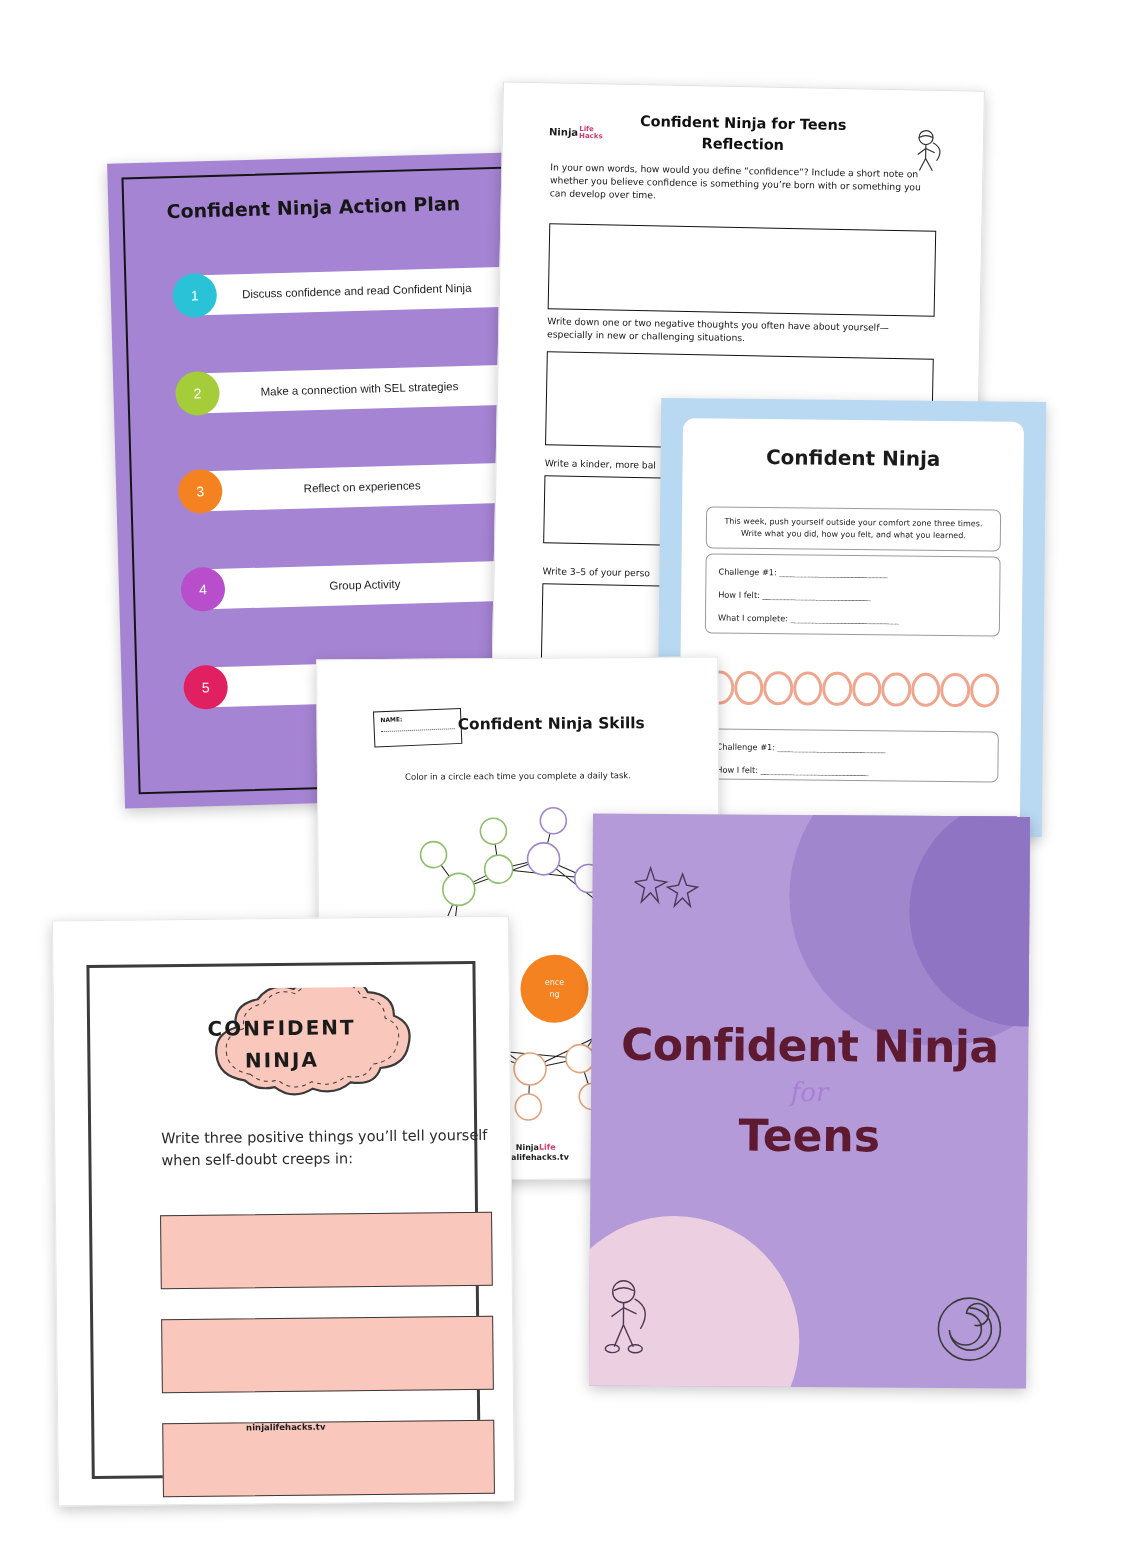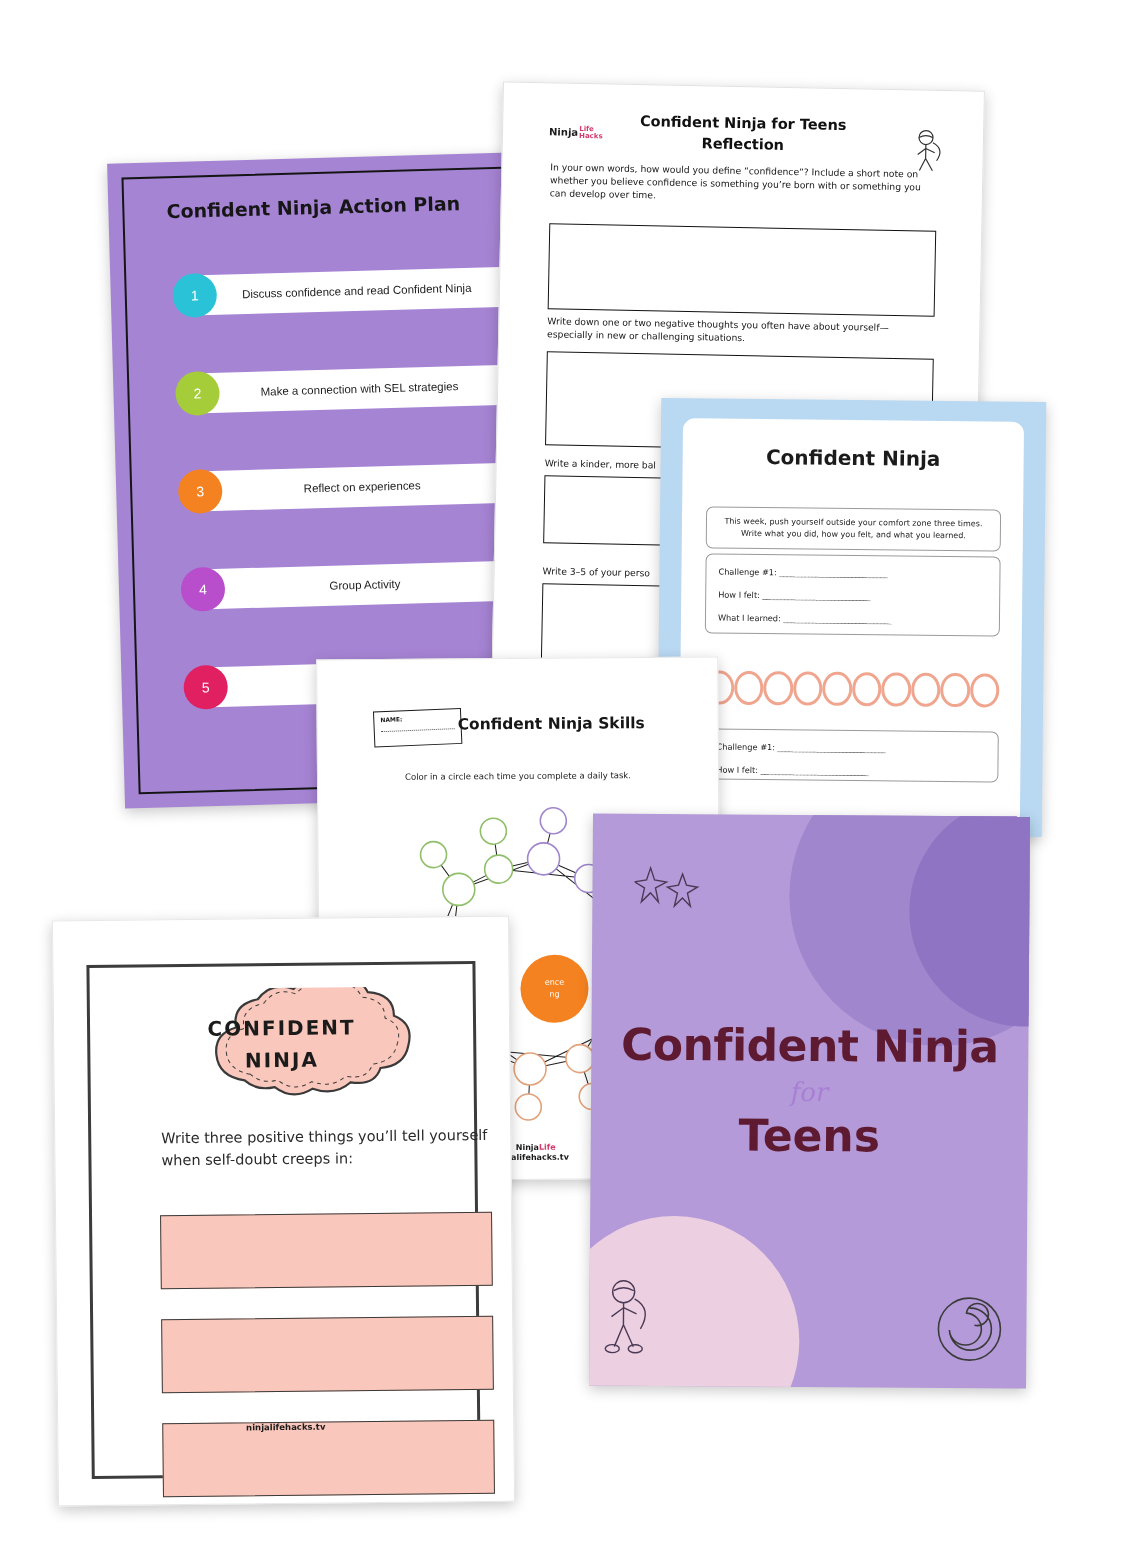--- a/index.html
+++ b/index.html
@@ -513,21 +513,21 @@
     <div class="bs-card" style="top:155px;">
       <div class="bs-line">
         <span>Challenge #1:</span>
         <span class="dots">______________________________</span>
       </div>
       <div class="bs-line">
         <span>How I felt:</span>
         <span class="dots">______________________________</span>
       </div>
       <div class="bs-line" style="margin-bottom:0;">
-        <span>What I learned:</span>
+        <span>What I complete:</span>
         <span class="dots">______________________________</span>
       </div>
     </div>
 
     <div class="bs-circles" style="top:272px;">
       <span></span>
       <span></span>
       <span></span>
       <span></span>
       <span></span>

